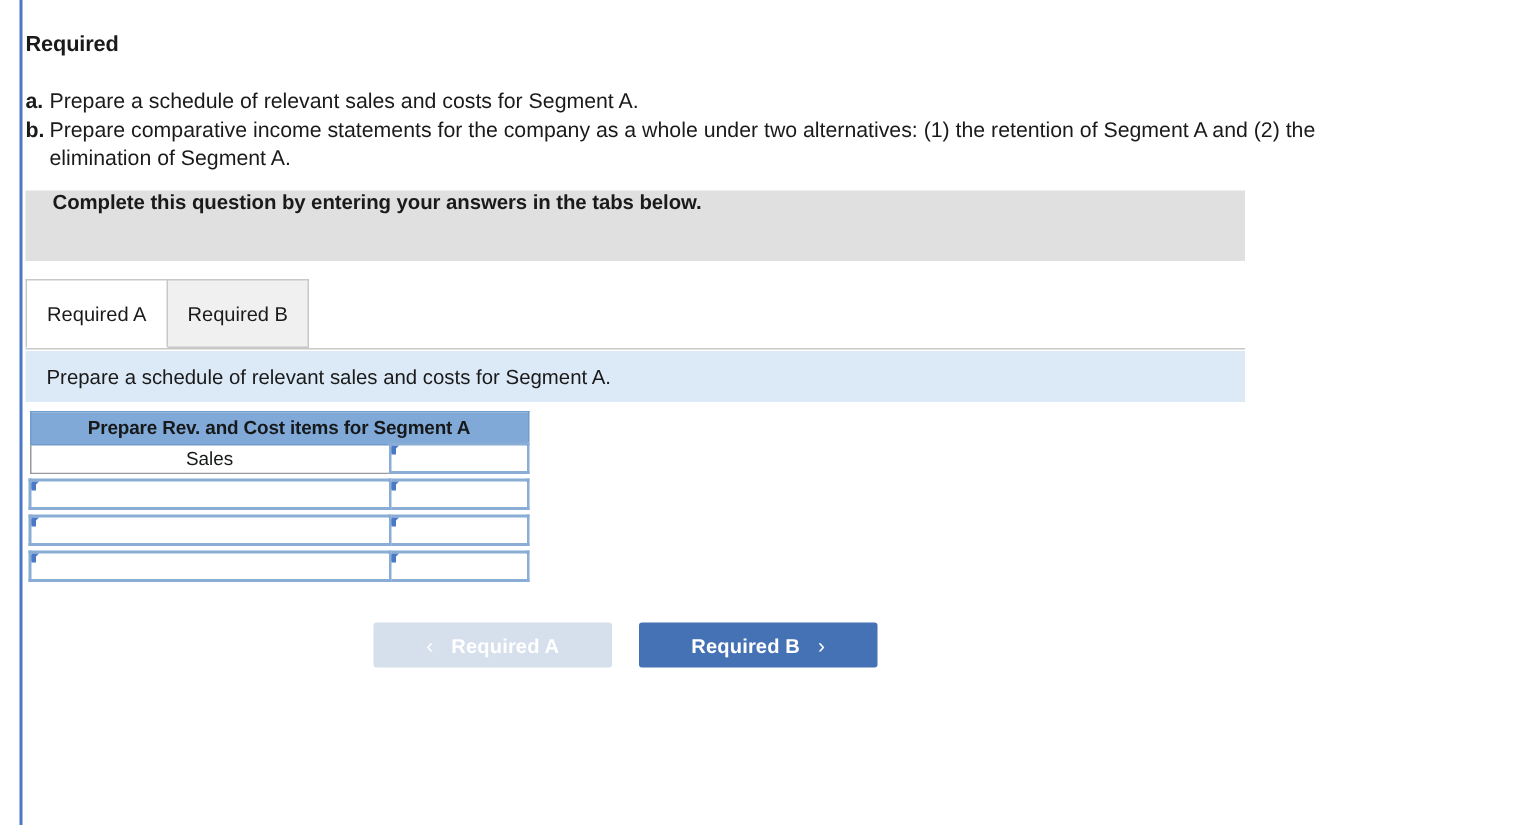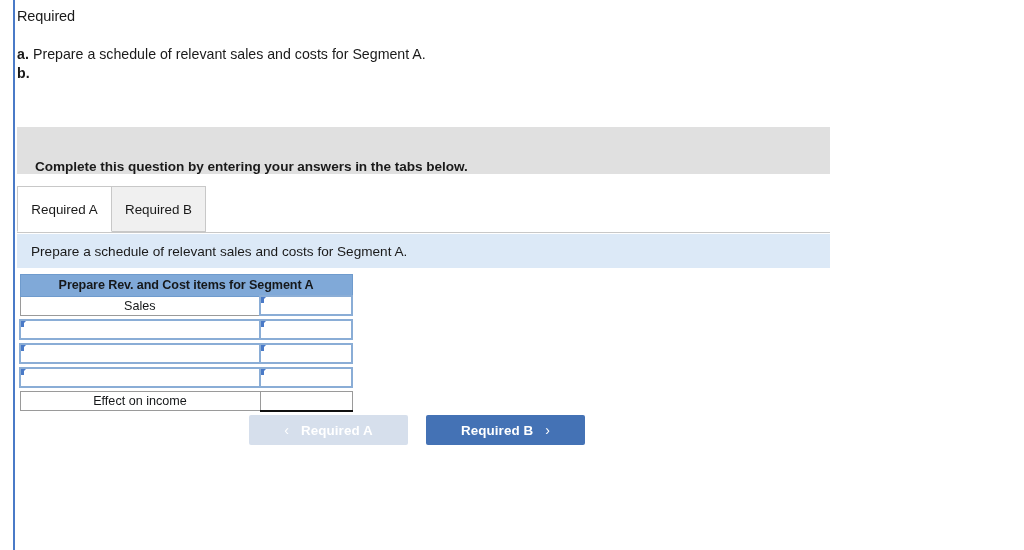--- a/index.html
+++ b/index.html
@@ -29,23 +29,23 @@
   .content {
     position: absolute;
     left: 17px;
     top: 0;
     width: 1000px;
   }
 
   
   .required-heading {
     font-size: 14.5px;
-    font-weight: normal;
+    font-weight: bold;
     line-height: 1.2;
-    padding-top: 8px;
+    padding-top: 22px;
     letter-spacing: -0.1px;
   }
 
   
   .req-list {
     margin-top: 20px;
   }
   .req-item {
     display: flex;
     align-items: flex-start;
@@ -65,21 +65,21 @@
 
   
   .instruction-band {
     position: absolute;
     left: 17px;
     top: 127px;
     width: 813px;
     height: 47px;
     background: #e0e0e0;
     display: flex;
-    align-items: flex-end;
+    align-items: flex-start;
   }
   .instruction-band-text {
     font-size: 13.6px;
     font-weight: bold;
     padding-left: 18px;
     letter-spacing: -0.05px;
   }
 
   
   .tabstrip {
@@ -262,20 +262,21 @@
 
   <div class="required-heading">Required</div>
 
   <div class="req-list">
     <div class="req-item">
       <span class="req-marker">a.</span>
       <span class="req-text">Prepare a schedule of relevant sales and costs for Segment A.</span>
     </div>
     <div class="req-item">
       <span class="req-marker">b.</span>
+      <span class="req-text">Prepare comparative income statements for the company as a whole under two alternatives: (1) the retention of Segment A and (2) the elimination of Segment A.</span>
     </div>
   </div>
 
 </div>
 
 <div class="instruction-band">
   <span class="instruction-band-text">Complete this question by entering your answers in the tabs below.</span>
 </div>
 
 <div class="tabstrip">
@@ -328,24 +329,20 @@
         <td></td>
       </tr>
     <tr>
       <td class="cell cell-input cell-marker"></td>
       <td class="cell cell-input cell-marker"></td>
     </tr>
     <tr class="spacer-row">
         <td></td>
         <td></td>
       </tr>
-    <tr>
-      <td class="cell cell-plain">Effect on income</td>
-      <td class="cell cell-total"></td>
-    </tr>
   </tbody>
 </table>
 
 <div class="nav-row">
   <button class="nav-btn nav-btn-prev">
     <span class="chev">‹</span>
     <span>Required A</span>
   </button>
   <button class="nav-btn nav-btn-next">
     <span>Required B</span>

